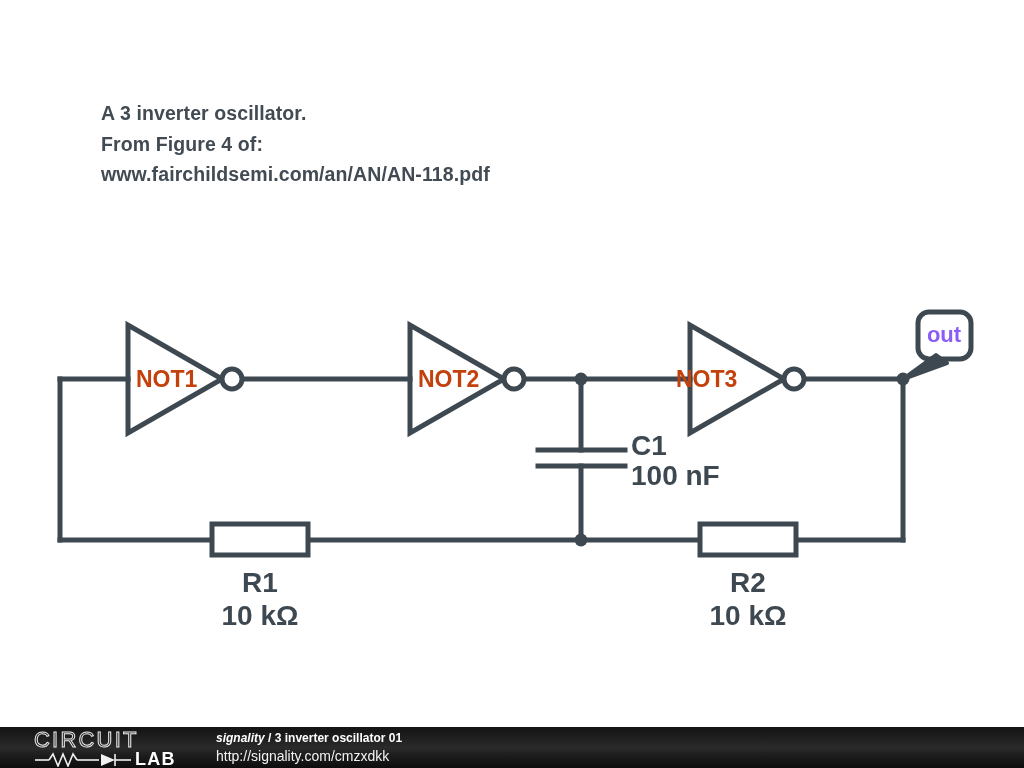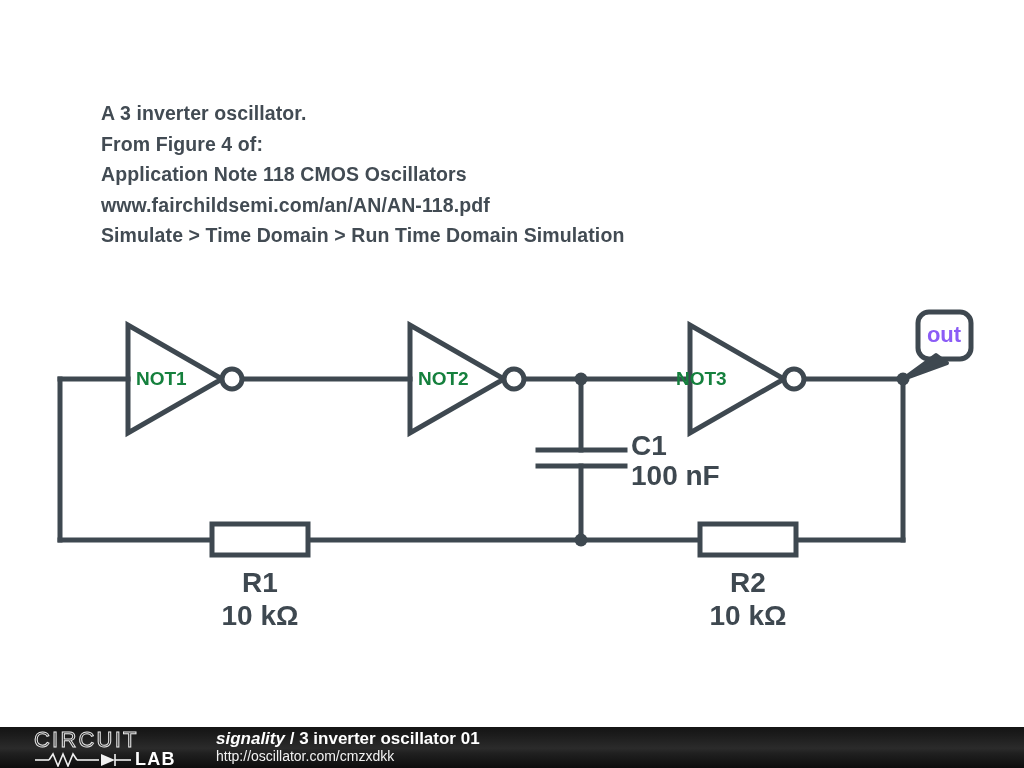--- a/index.html
+++ b/index.html
@@ -55,22 +55,22 @@
     position: absolute;
     font-weight: bold;
     color: #3e4850;
     font-size: 28px;
     line-height: 27px;
     white-space: nowrap;
   }
   .gate-label {
     position: absolute;
     font-weight: bold;
-    color: #15803d;
-    font-size: 19px;
+    color: #c2410c;
+    font-size: 23px;
     line-height: 26px;
     white-space: nowrap;
   }
   .centered-label {
     text-align: left;
     transform: translateX(-50%);
   }
 
   
   #out-flag-text {
@@ -107,21 +107,21 @@
     width: 160px;
     height: 38px;
   }
   #footer-text {
     position: absolute;
     left: 216px;
     top: 730px;
     color: #ffffff;
   }
   #footer-title-line {
-    font-size: 17px;
+    font-size: 12px;
     line-height: 17px;
     white-space: nowrap;
   }
   #footer-owner {
     font-style: italic;
     font-weight: bold;
   }
   #footer-sep {
     font-weight: bold;
   }
@@ -187,23 +187,21 @@
     <path d="M 903 379 L 936 355 L 947 363 Z" fill="#3e4850" stroke="#3e4850" stroke-width="4" stroke-linejoin="round"></path>
 
     <circle cx="581" cy="379" r="6.5" fill="#3e4850"></circle>
     <circle cx="581" cy="540" r="6.5" fill="#3e4850"></circle>
     <circle cx="903" cy="379" r="6.5" fill="#3e4850"></circle>
   </svg>
 
   <div id="description-block">
     <div class="desc-line">A 3 inverter oscillator.</div>
     <div class="desc-line">From Figure 4 of:</div>
-    <div class="desc-line">Application Note 118 CMOS Oscillators</div>
     <div class="desc-line">www.fairchildsemi.com/an/AN/AN-118.pdf</div>
-    <div class="desc-line">Simulate &gt; Time Domain &gt; Run Time Domain Simulation</div>
   </div>
 
   <div class="gate-label" style="left:136px; top:366px;">NOT1</div>
   <div class="gate-label" style="left:418px; top:366px;">NOT2</div>
   <div class="gate-label" style="left:676px; top:366px;">NOT3</div>
 
   <div class="comp-label" style="left:631px; top:432px;">C1</div>
   <div class="comp-label" style="left:631px; top:462px;">100 nF</div>
 
   <div class="comp-label centered-label" style="left:260px; top:569px;">R1</div>
@@ -230,14 +228,14 @@
     <path d="M 82 31 L 98 31"></path>
   </g>
   <path d="M 68 25 L 68 37 L 82 31 Z" fill="#f0f0f0"></path>
   <text x="102" y="36" font-family="Liberation Sans, sans-serif" font-size="18" font-weight="bold" letter-spacing="1.2" fill="#ffffff">LAB</text>
 </svg>
 
 <div id="footer-text">
   <div id="footer-title-line">
     <span id="footer-owner">signality</span><span id="footer-sep"> / </span><span id="footer-name">3 inverter oscillator 01</span>
   </div>
-  <div id="footer-url">http://oscillator.com/cmzxdkk</div>
+  <div id="footer-url">http://signality.com/cmzxdkk</div>
 </div>
 
 </body></html>

